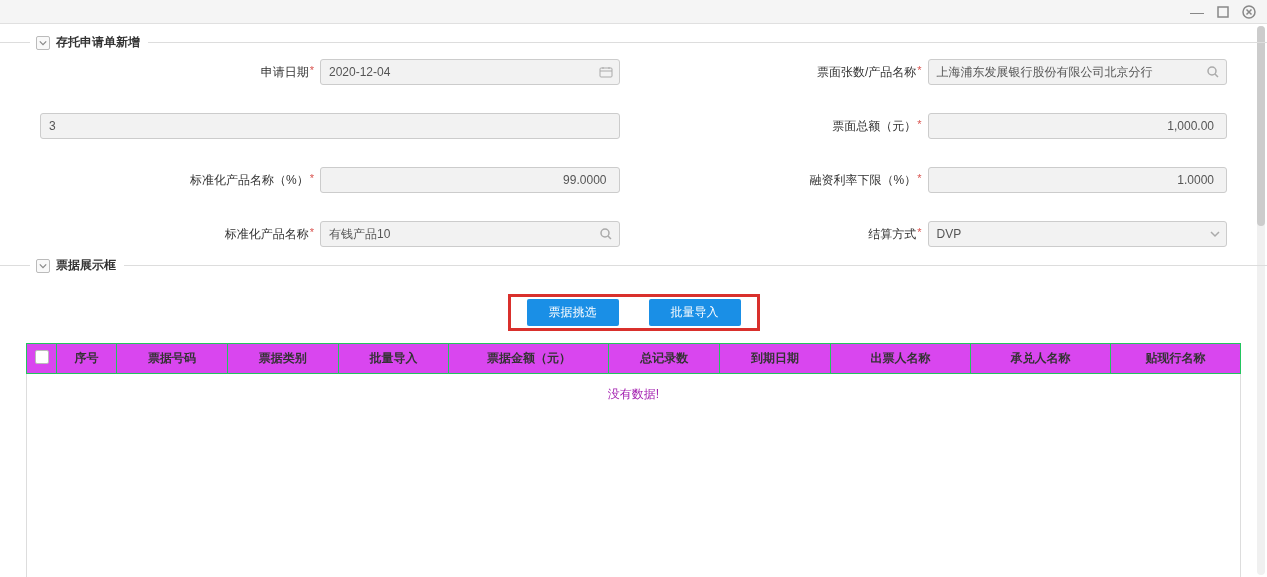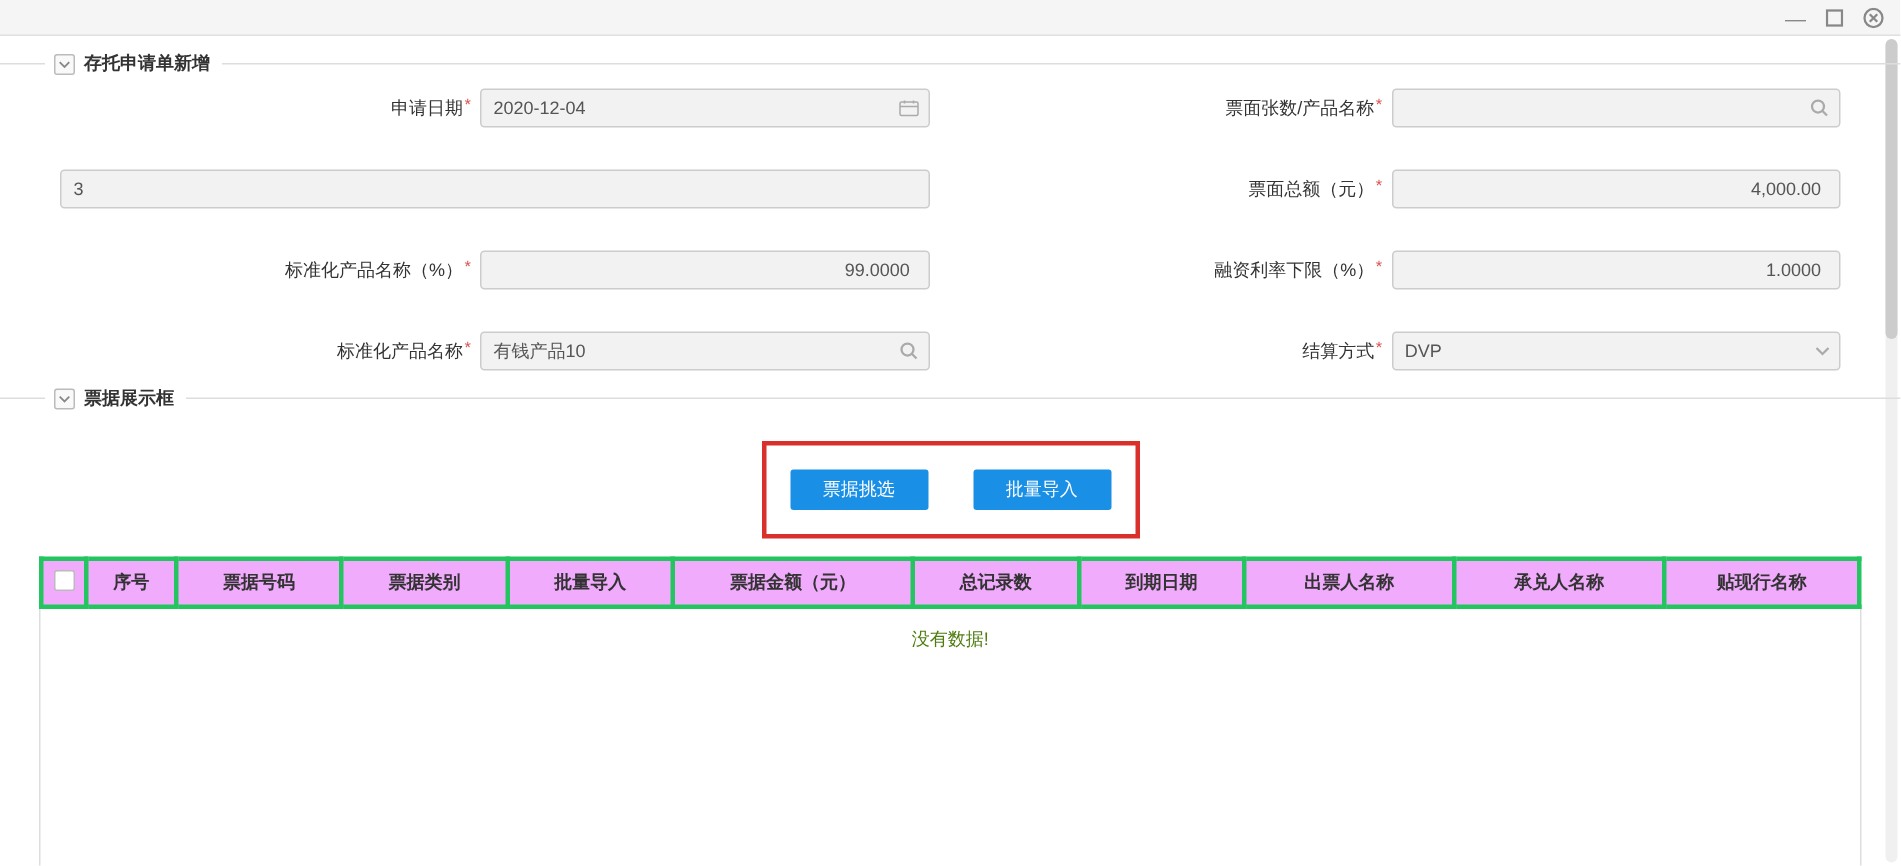--- a/index.html
+++ b/index.html
@@ -127,35 +127,35 @@
     color: #fff;
     border: none;
     border-radius: 2px;
     padding: 5px 22px;
     font-size: 12px;
     cursor: pointer;
     font-family: inherit;
   }
   .highlight-box {
     border: 3px solid #d9302c;
-    padding: 16px 16px;
+    padding: 2px 16px;
     display: inline-flex;
     gap: 30px;
   }
   .table-wrap {
     margin: 0 26px;
   }
   table {
     width: 100%;
     border-collapse: collapse;
     table-layout: fixed;
   }
   th {
-    background: #f0abfc;
-    border: 3px solid #22c55e;
+    background: #d946ef;
+    border: 1px solid #22c55e;
     padding: 6px 4px;
     font-weight: bold;
     font-size: 12px;
     color: #333;
   }
   th.chk { width: 30px; }
   th.seq { width: 60px; }
   .checkbox {
     width: 14px;
     height: 14px;
@@ -166,21 +166,21 @@
   }
   .table-body {
     border: 1px solid #ddd;
     border-top: none;
     height: 240px;
     position: relative;
   }
   .nodata {
     text-align: center;
     padding-top: 12px;
-    color: #4d7c0f;
+    color: #a21caf;
   }
   .pager {
     margin: 6px 26px 0 26px;
     display: flex;
     align-items: center;
     gap: 14px;
     color: #555;
     font-size: 12px;
     height: 28px;
   }
@@ -270,38 +270,39 @@
             <rect x="1" y="2" width="12" height="9" rx="1" fill="none" stroke="#aaa"></rect>
             <path d="M1 5 H13" stroke="#aaa"></path>
             <path d="M4 1 V3 M10 1 V3" stroke="#aaa"></path>
           </svg>
       </span>
     </div>
   </div>
   <div class="form-row">
     <div class="form-label"><span>票面张数/产品名称</span><span class="req">*</span></div>
     <div class="form-input with-icon">
+      <span class="val">上海浦东发展银行股份有限公司北京分行</span>
       <span class="icon-right">
         <svg width="13" height="13" viewBox="0 0 13 13">
             <circle cx="5" cy="5" r="4" fill="none" stroke="#aaa" stroke-width="1.5"></circle>
             <path d="M8 8 L11 11" stroke="#aaa" stroke-width="1.5"></path>
           </svg>
       </span>
     </div>
   </div>
 
   <div class="form-row">
     <div class="form-input">
       <span class="val">3</span>
     </div>
   </div>
   <div class="form-row">
     <div class="form-label"><span>票面总额（元）</span><span class="req">*</span></div>
     <div class="form-input right">
-      <span class="val">4,000.00</span>
+      <span class="val">1,000.00</span>
     </div>
   </div>
 
   <div class="form-row">
     <div class="form-label"><span>标准化产品名称（%）</span><span class="req">*</span></div>
     <div class="form-input right">
       <span class="val">99.0000</span>
     </div>
   </div>
   <div class="form-row">

